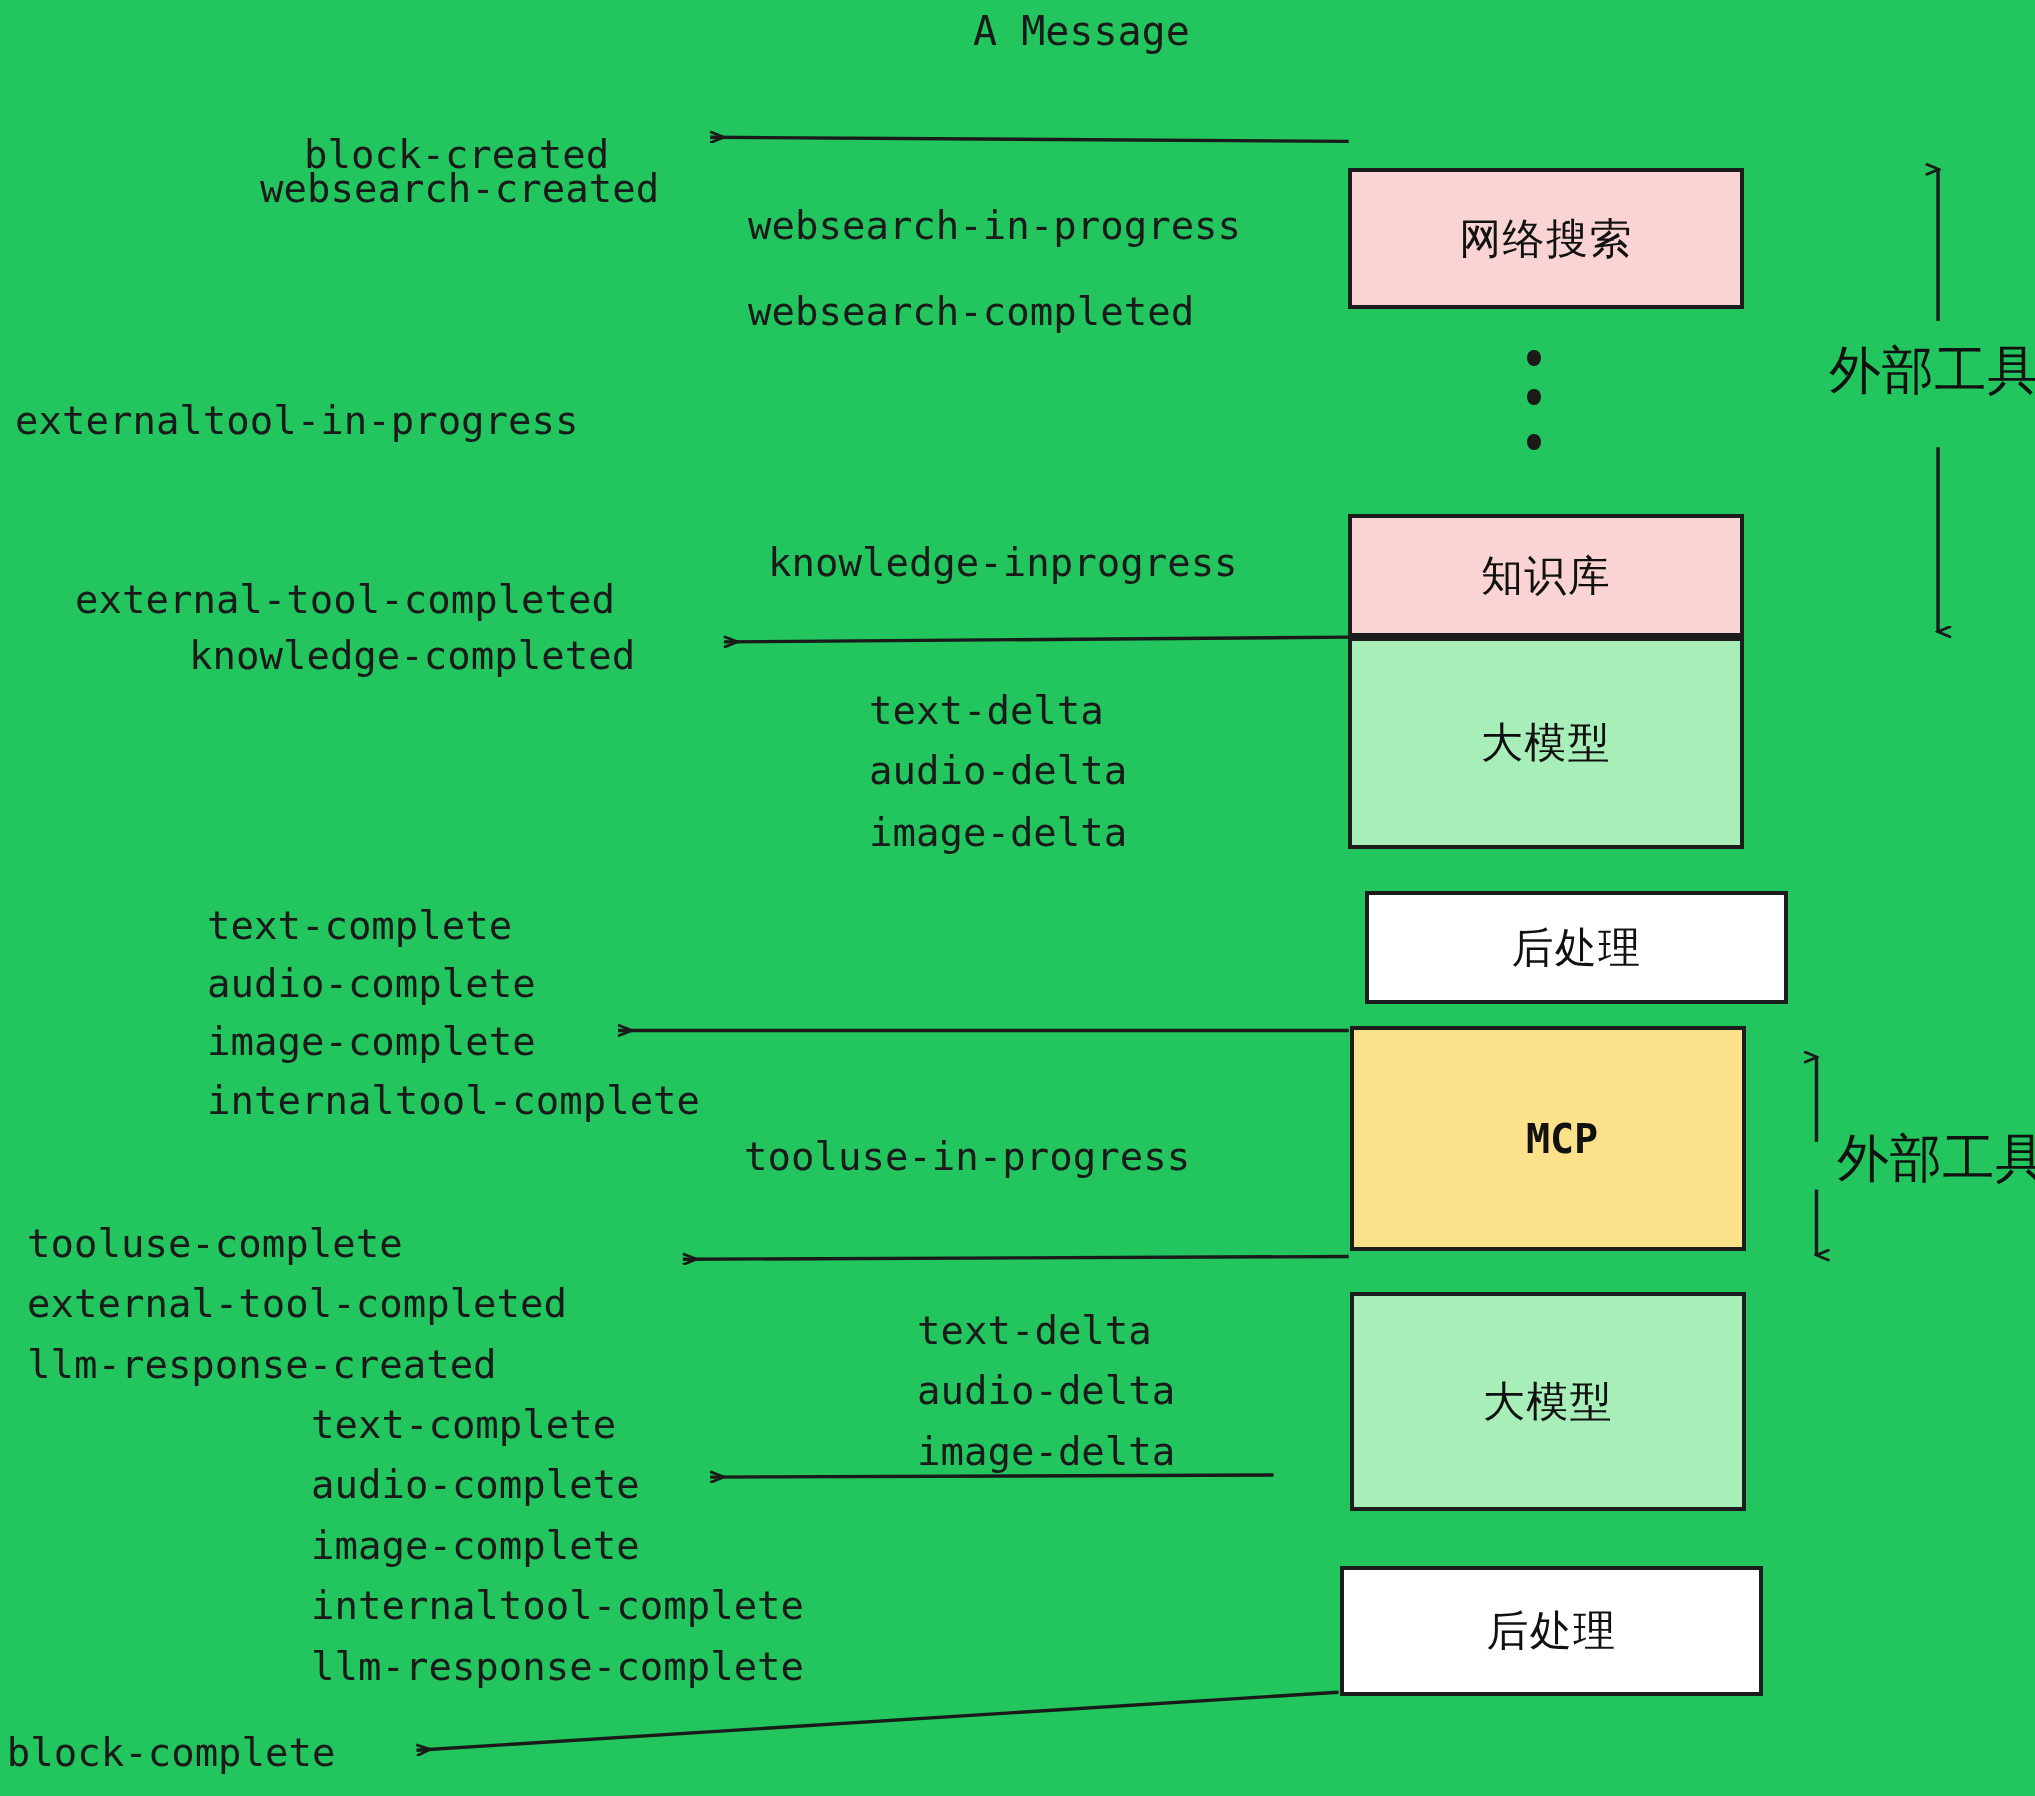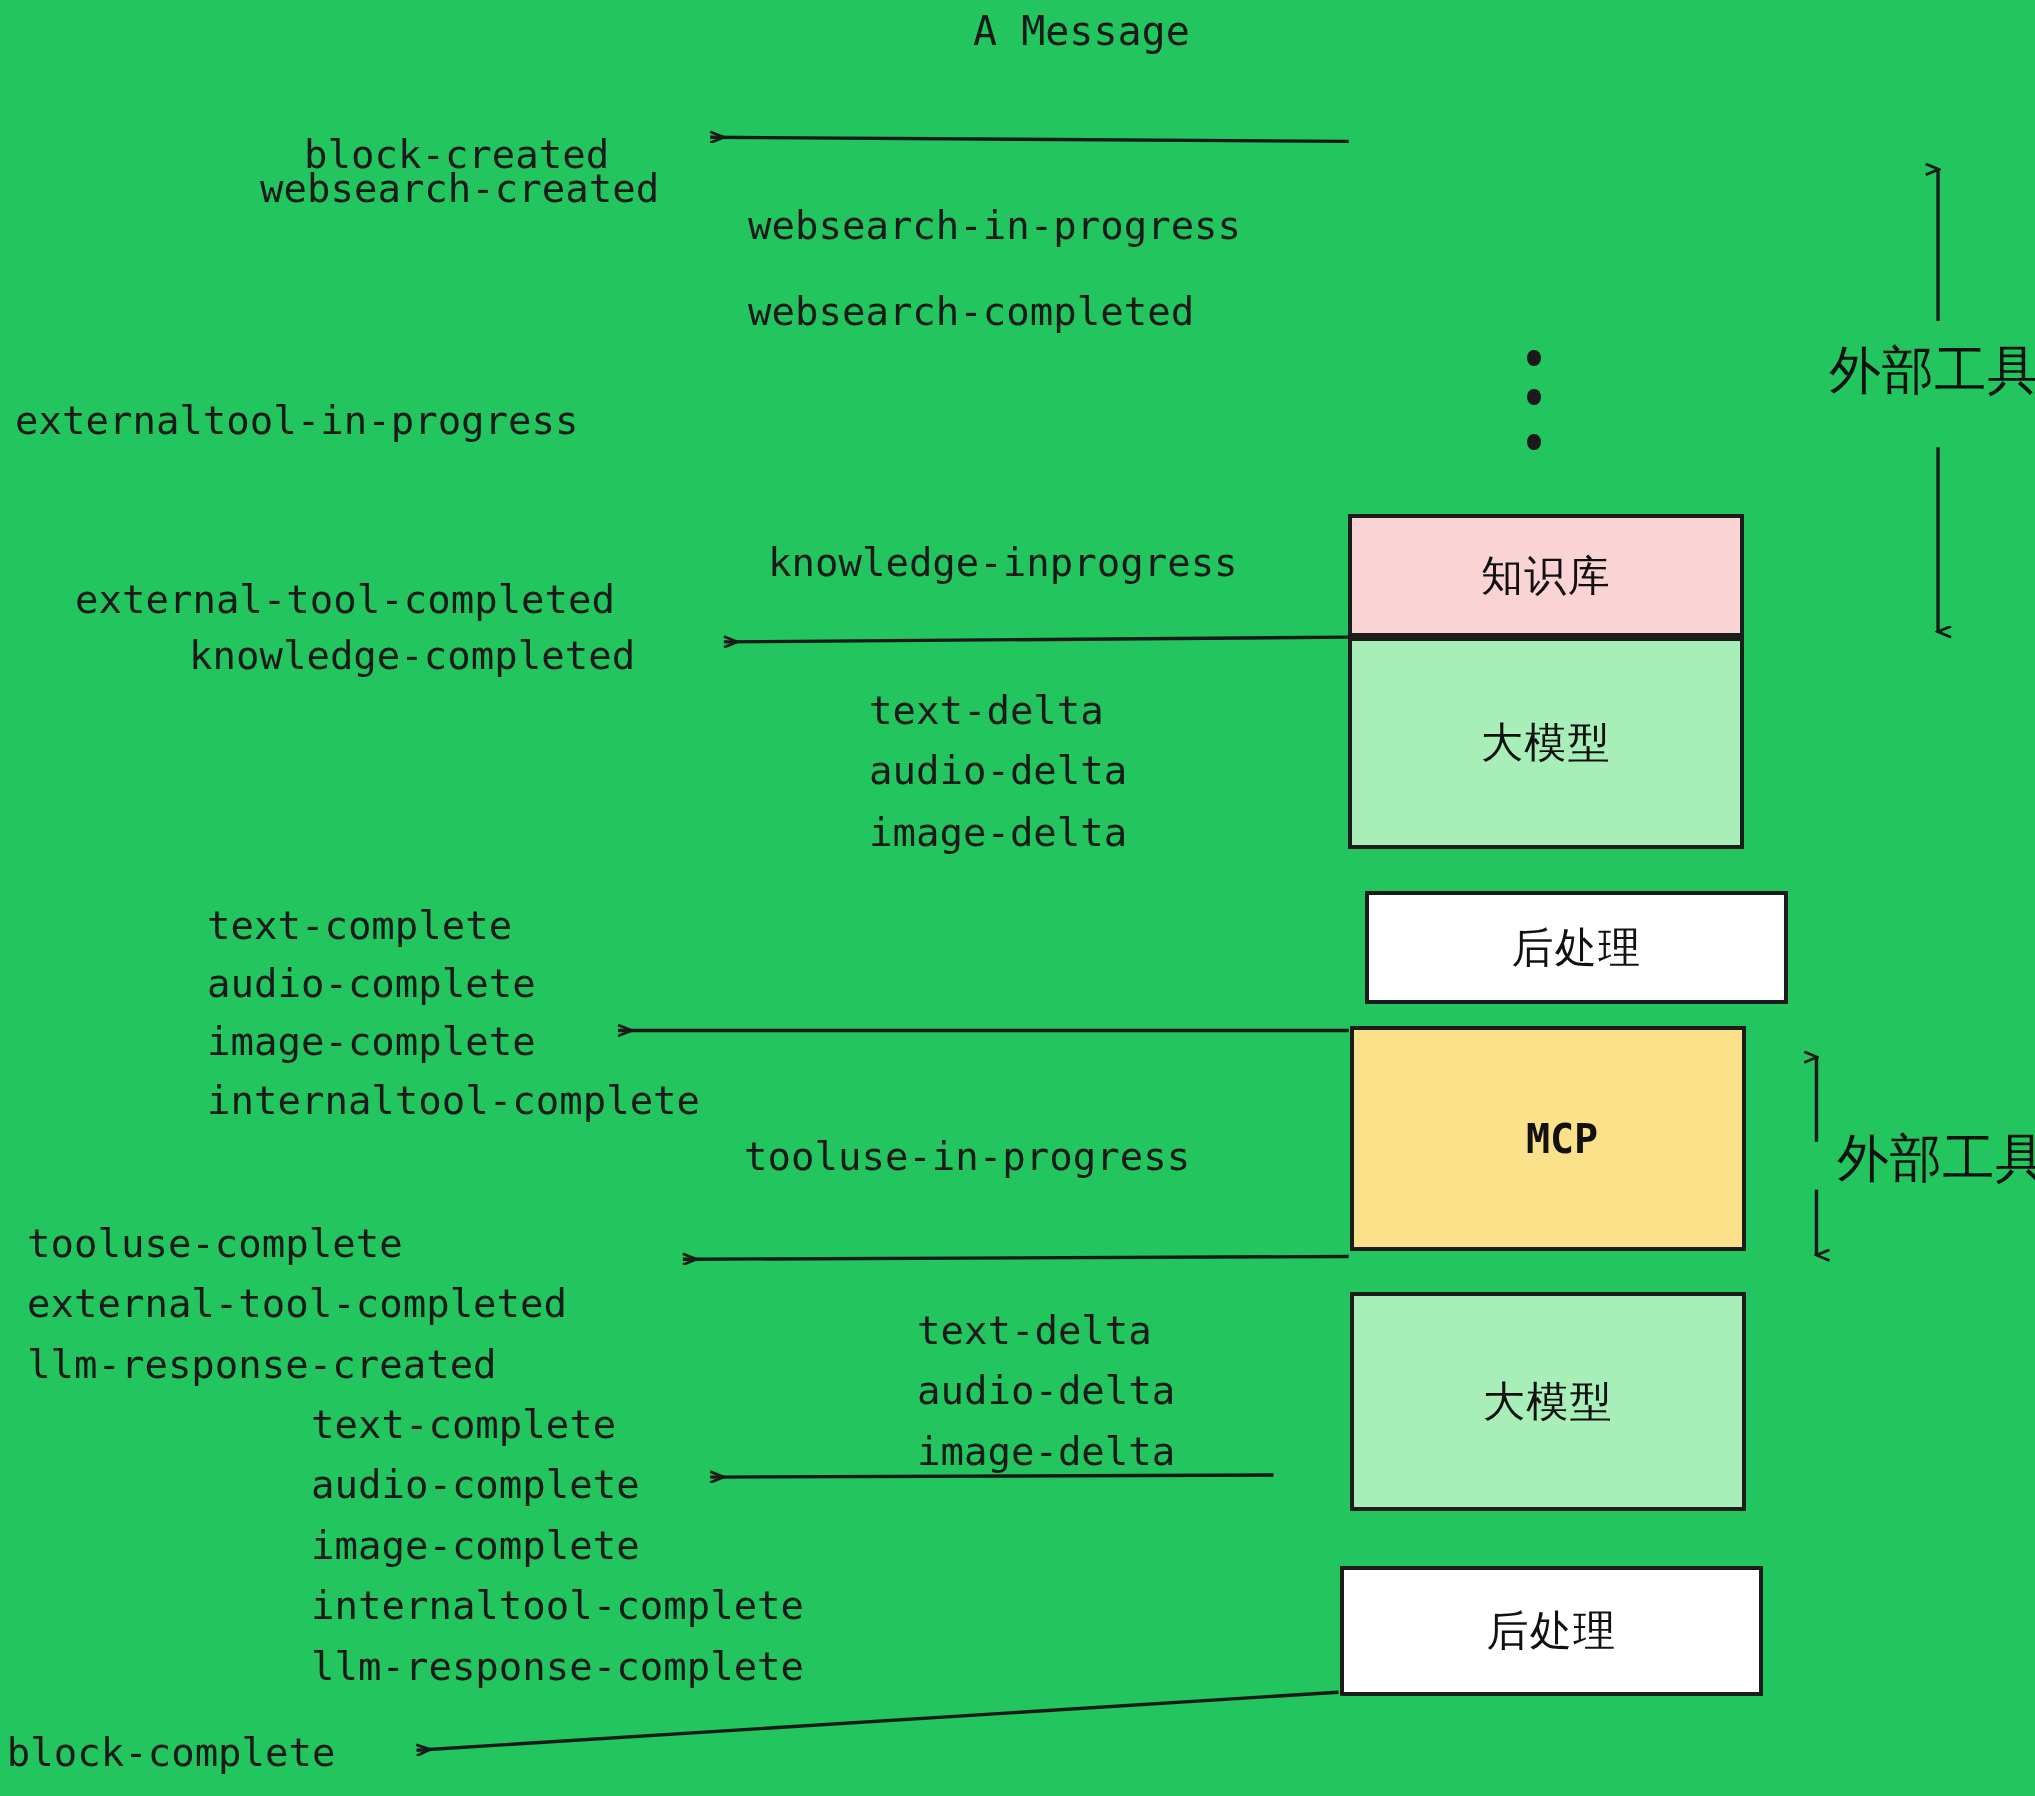--- a/index.html
+++ b/index.html
@@ -133,20 +133,23 @@
   <div class="lbl" style="left:917px;top:1432px;">image-delta</div>
 
   <div class="lbl" style="left:311px; top:1405px;">text-complete</div>
   <div class="lbl" style="left:311px; top:1465px;">audio-complete</div>
   <div class="lbl" style="left:311px; top:1526px;">image-complete</div>
   <div class="lbl" style="left:311px; top:1586px;">internaltool-complete</div>
   <div class="lbl" style="left:311px; top:1647px;">llm-response-complete</div>
 
   <div class="lbl" style="left:6.8px;  top:1733px;">block-complete</div>
 
+  <div class="box" style="left:1348px;top:168px;width:396px;height:141px;background:#fad4d4;">
+    <span class="cn">网络搜索</span>
+  </div>
 
   <div class="dot" style="left:1527px;top:350px;"></div>
   <div class="dot" style="left:1527px;top:389px;"></div>
   <div class="dot" style="left:1527px;top:434px;"></div>
 
   <div class="box" style="left:1348px;top:514px;width:396px;height:123px;background:#fad4d4;">
     <span class="cn">知识库</span>
   </div>
 
   <div class="box" style="left:1348px;top:637px;width:396px;height:212px;background:#a8eeb8;">

